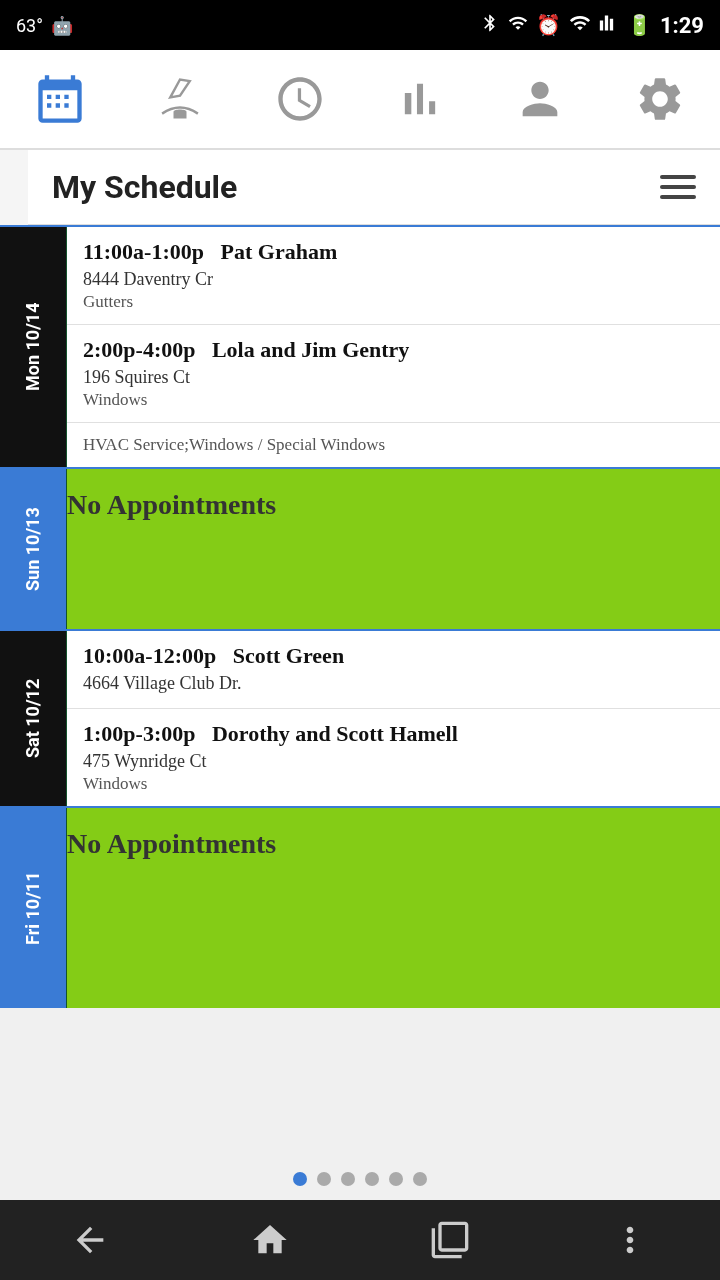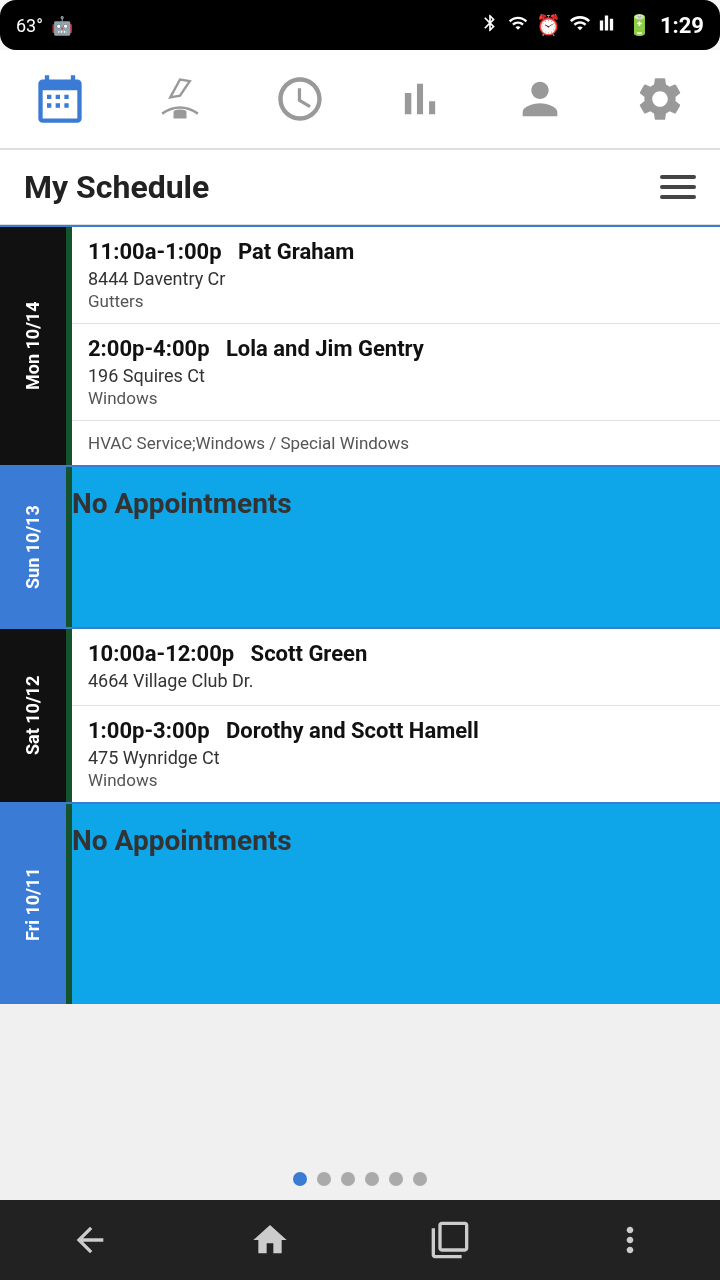--- a/index.html
+++ b/index.html
@@ -16,21 +16,20 @@
     .status-bar {
       width: 720px;
       height: 50px;
       background: #000;
       display: flex;
       align-items: center;
       justify-content: space-between;
       padding: 13px 16px;
       color: #fff;
       font-size: 18px;
-      border-radius: 16px;
     }
     .status-left { display: flex; align-items: center; gap: 8px; }
     .status-right { display: flex; align-items: center; gap: 8px; font-size: 20px; }
     .status-time { font-size: 22px; font-weight: bold; }
 
     
     .top-nav {
       width: 720px;
       height: 100px;
       background: #fff;
@@ -56,20 +55,21 @@
     .nav-icon:not(.active) svg { fill: #999; }
 
     
     .header {
       background: #fff;
       padding: 18px 24px;
       display: flex;
       align-items: center;
       justify-content: space-between;
       border-bottom: 1px solid #ddd;
+      margin-left: 28px;
     }
     .header-title {
       font-size: 32px;
       font-weight: bold;
       color: #222;
     }
     .hamburger {
       display: flex;
       flex-direction: column;
       gap: 6px;
@@ -113,22 +113,23 @@
       padding: 8px 0;
       line-height: 1.2;
     }
     .day-label.mon-color { background: #111; }
     .day-label.sun-color { background: #3a7bd5; }
     .day-label.sat-color { background: #111; }
     .day-label.fri-color { background: #3a7bd5; }
 
     .day-appointments {
       flex: 1;
-      background: #0ea5e9;
-      border-left: 6px solid #14532d;
+      background: #84cc16;
+      border-left: 1px solid #14532d;
+      font-family: Liberation Serif, serif;
     }
 
     .appointment-item {
       padding: 12px 16px;
       border-bottom: 1px solid #e0e0e0;
       background: #fff;
     }
     .appointment-item:last-child {
       border-bottom: none;
     }

